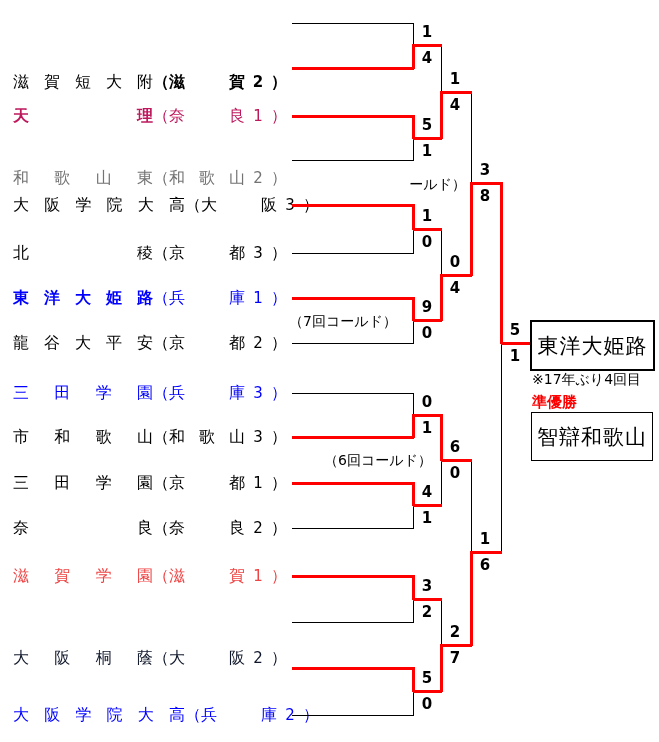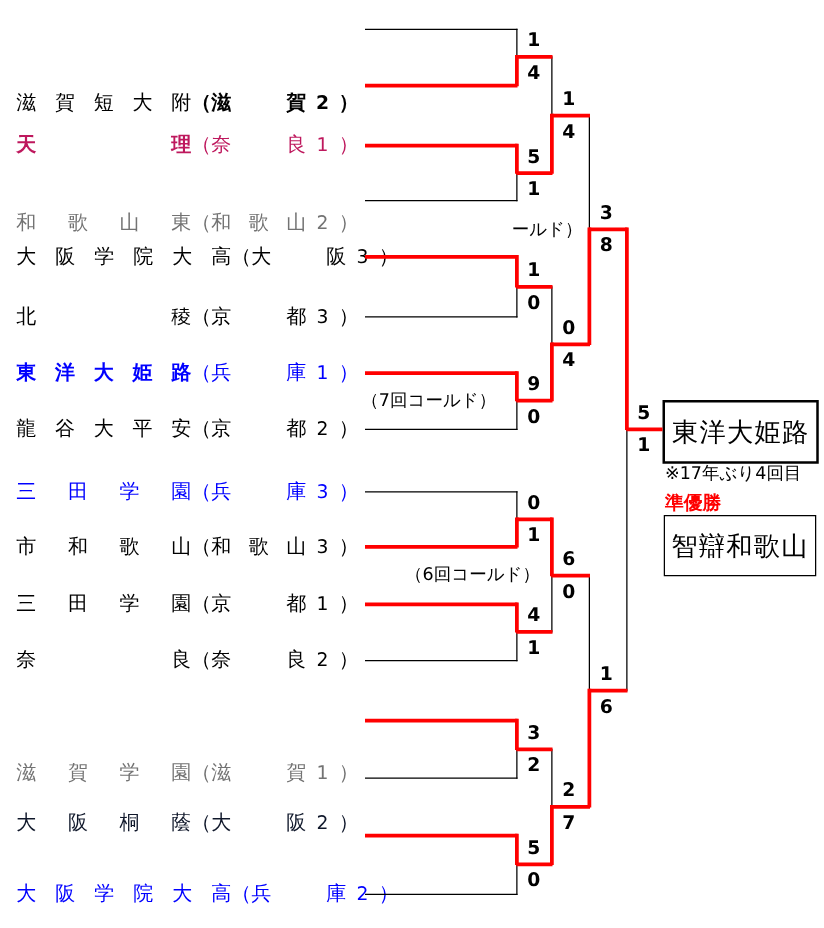--- a/index.html
+++ b/index.html
@@ -46,21 +46,21 @@
     <div class="team-row" style="top: 106px; color: #be185d;"><span class="tname boldtxt">天理</span><span class="paren"><span>（</span><span class="pref">奈良</span><span class="seedn">1</span><span>）</span></span></div>
     <div class="team-row" style="top: 136px; color: #737373; margin-top: 32px;"><span class="tname">和歌山東</span><span class="paren"><span>（</span><span class="pref">和歌山</span><span class="seedn">2</span><span>）</span></span></div>
     <div class="team-row" style="top: 195px; color: rgb(0, 0, 0);"><span class="tname wide">大阪学院大高</span><span class="paren"><span>（</span><span class="pref">大阪</span><span class="seedn">3</span><span>）</span></span></div>
     <div class="team-row" style="top: 243px; color: rgb(0, 0, 0);"><span class="tname">北稜</span><span class="paren"><span>（</span><span class="pref">京都</span><span class="seedn">3</span><span>）</span></span></div>
     <div class="team-row" style="top: 288px; color: rgb(0, 0, 255); text-decoration: underline;"><span class="tname boldtxt">東洋大姫路</span><span class="paren"><span>（</span><span class="pref">兵庫</span><span class="seedn">1</span><span>）</span></span></div>
     <div class="team-row" style="top: 333px; color: rgb(0, 0, 0);"><span class="tname">龍谷大平安</span><span class="paren"><span>（</span><span class="pref">京都</span><span class="seedn">2</span><span>）</span></span></div>
     <div class="team-row" style="top: 383px; color: rgb(0, 0, 255);"><span class="tname">三田学園</span><span class="paren"><span>（</span><span class="pref">兵庫</span><span class="seedn">3</span><span>）</span></span></div>
     <div class="team-row" style="top: 427px; color: rgb(0, 0, 0);"><span class="tname">市和歌山</span><span class="paren"><span>（</span><span class="pref">和歌山</span><span class="seedn">3</span><span>）</span></span></div>
     <div class="team-row" style="top: 473px; color: rgb(0, 0, 0);"><span class="tname">三田学園</span><span class="paren"><span>（</span><span class="pref">京都</span><span class="seedn">1</span><span>）</span></span></div>
     <div class="team-row" style="top: 518px; color: rgb(0, 0, 0);"><span class="tname">奈良</span><span class="paren"><span>（</span><span class="pref">奈良</span><span class="seedn">2</span><span>）</span></span></div>
-    <div class="team-row" style="top: 566px; color: #737373; margin-top: 42px;"><span class="tname">滋賀学園</span><span class="paren"><span>（</span><span class="pref">滋賀</span><span class="seedn">1</span><span>）</span></span></div>
+    <div class="team-row" style="top: 566px; color: #ef4444;"><span class="tname">滋賀学園</span><span class="paren"><span>（</span><span class="pref">滋賀</span><span class="seedn">1</span><span>）</span></span></div>
     <div class="team-row" style="top: 648px; color: #0f172a;"><span class="tname">大阪桐蔭</span><span class="paren"><span>（</span><span class="pref">大阪</span><span class="seedn">2</span><span>）</span></span></div>
     <div class="team-row" style="top: 705px; color: rgb(0, 0, 255);"><span class="tname wide">大阪学院大高</span><span class="paren"><span>（</span><span class="pref">兵庫</span><span class="seedn">2</span><span>）</span></span></div>
     <span class="score" style="left: 414px; top: 24px;">1</span>
     <span class="score" style="left: 414px; top: 50px;">4</span>
     <span class="score" style="left: 414px; top: 117px;">5</span>
     <span class="score" style="left: 414px; top: 143px;">1</span>
     <span class="score" style="left: 414px; top: 208px;">1</span>
     <span class="score" style="left: 414px; top: 234px;">0</span>
     <span class="score" style="left: 414px; top: 299px;">9</span>
     <span class="score" style="left: 414px; top: 325px;">0</span>

